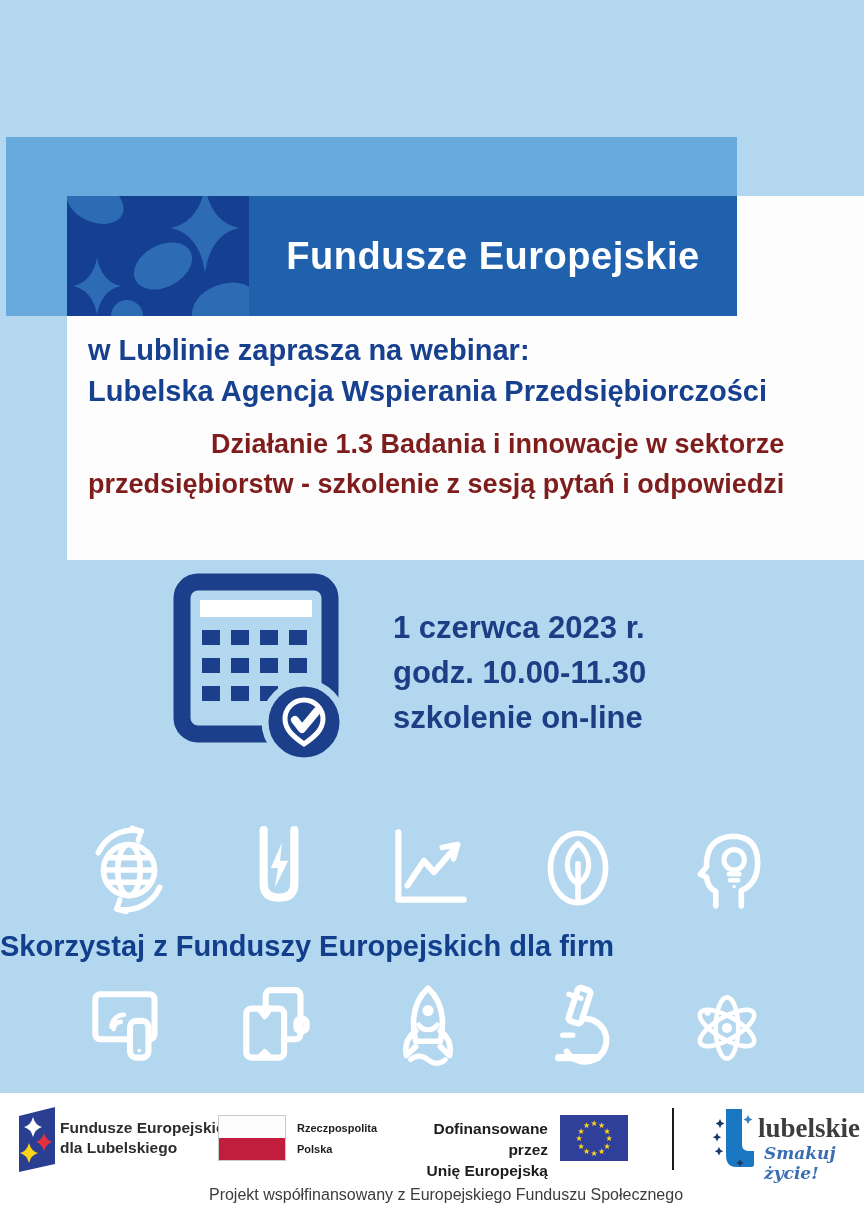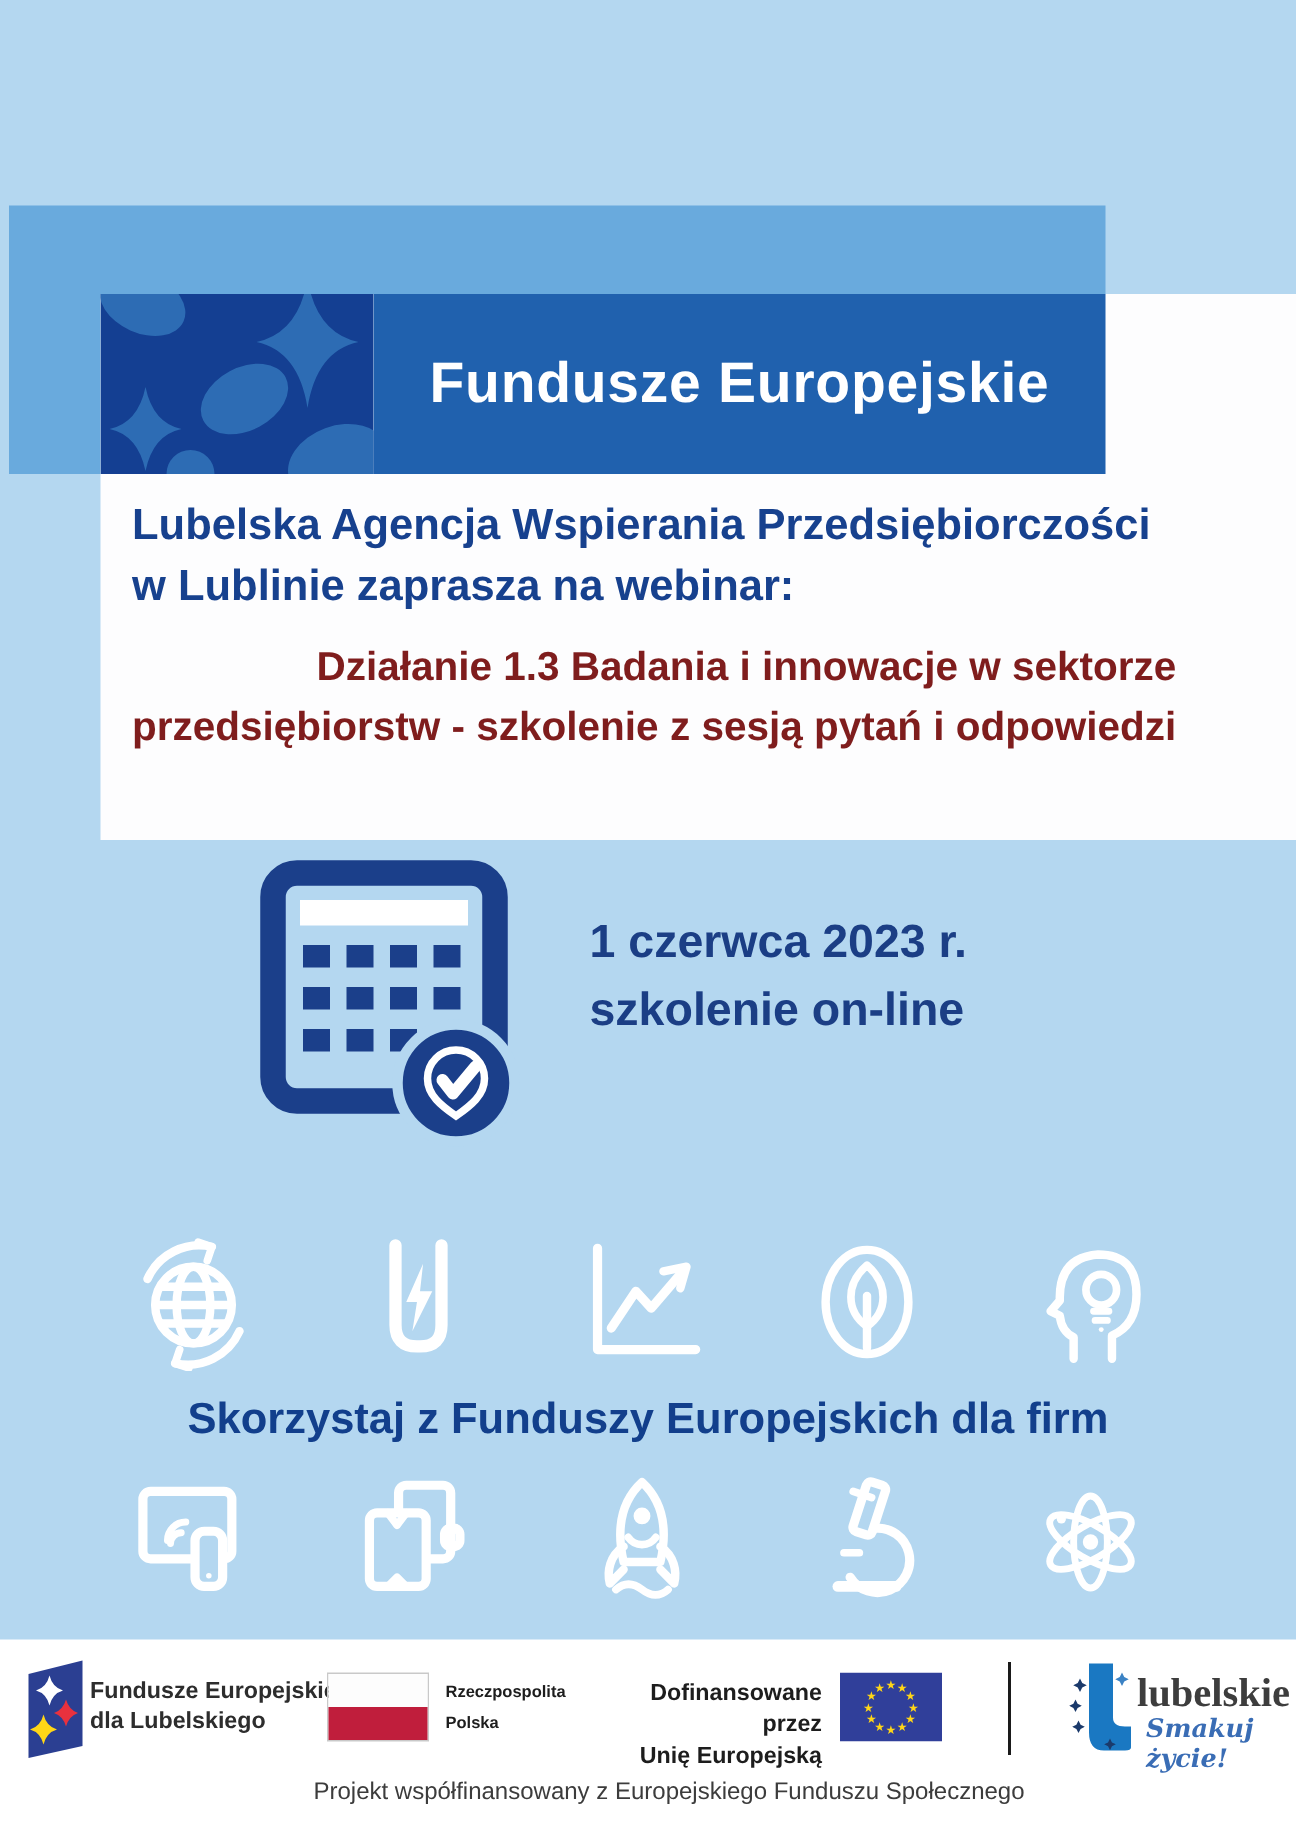--- a/index.html
+++ b/index.html
@@ -22,21 +22,21 @@
   .cal-icon{position:absolute;left:170px;top:570px;}
   .event-text{position:absolute;left:393px;top:605px;color:#1b3e85;font-size:31px;font-weight:700;line-height:45px;}
 
   
   .icon-row{position:absolute;left:83px;width:690px;display:flex;justify-content:space-between;}
   .row1{top:822px;}
   .row2{top:982px;}
   .icon{width:92px;height:92px;}
   .icon svg{width:92px;height:92px;stroke:#ffffff;fill:none;stroke-linecap:round;stroke-linejoin:round;}
 
-  .tagline{position:absolute;left:0;top:930px;width:864px;text-align:center;color:#123f8c;font-size:29px;font-weight:700;}
+  .tagline{position:absolute;left:0;top:930px;width:864px;text-align:left;color:#123f8c;font-size:29px;font-weight:700;}
 
   
   .footer{position:absolute;left:0;top:1093px;width:864px;height:129px;background:#ffffff;}
   .fe-flag{position:absolute;left:16px;top:12px;}
   .fe-text{position:absolute;left:60px;top:25px;color:#2d2d2d;font-size:15.5px;font-weight:600;line-height:20px;}
   .pl-flag{position:absolute;left:218px;top:22px;width:68px;height:46px;border:1px solid #c9c9c9;box-sizing:border-box;}
   .pl-flag .w{height:50%;background:#fdfdfd;}
   .pl-flag .r{height:50%;background:#c01e3c;}
   .pl-text{position:absolute;left:297px;top:25px;color:#1d1d1d;font-size:11px;font-weight:600;line-height:21px;}
   .eu-text{position:absolute;left:400px;top:25px;width:148px;text-align:right;color:#1d1d1d;font-size:15.5px;font-weight:700;line-height:21px;}
@@ -66,22 +66,22 @@
         <path d="M30 62 Q35 86 54 90 Q35 94 30 118 Q25 94 6 90 Q25 86 30 62 Z"></path>
         <path d="M138 -10 Q144 26 172 32 Q144 38 138 76 Q132 38 104 32 Q132 26 138 -10 Z"></path>
       </g>
     </svg>
     <div class="title-area">
       <span>Fundusze Europejskie</span>
     </div>
   </div>
 
   <div class="heading">
+    <div>w Lublinie zaprasza na webinar:</div>
     <div>Lubelska Agencja Wspierania Przedsiębiorczości</div>
-    <div>w Lublinie zaprasza na webinar:</div>
   </div>
   <div class="subheading">
     <div>Działanie 1.3 Badania i innowacje w sektorze</div>
     <div>przedsiębiorstw - szkolenie z sesją pytań i odpowiedzi</div>
   </div>
 
   <svg class="cal-icon" width="182" height="196" viewBox="0 0 182 196">
     <rect x="12" y="12" width="148" height="152" rx="16" fill="none" stroke="#1b3f8a" stroke-width="17"></rect>
     <rect x="30" y="30" width="112" height="17" fill="#ffffff"></rect>
     <g fill="#1b3f8a">
@@ -97,20 +97,21 @@
         <rect x="61" y="116" width="18" height="15"></rect>
         <rect x="90" y="116" width="18" height="15"></rect>
     </g>
     <circle cx="134" cy="152" r="39" fill="#1b3f8a" stroke="#b4d7f0" stroke-width="7"></circle>
     <path d="M134 130 a19 19 0 0 1 19 19 c0 11 -9 18 -19 25 c-10 -7 -19 -14 -19 -25 a19 19 0 0 1 19 -19 Z" fill="none" stroke="#ffffff" stroke-width="5"></path>
     <path d="M125 150 l7 9 l15 -18" fill="none" stroke="#ffffff" stroke-width="8" stroke-linecap="round" stroke-linejoin="round"></path>
   </svg>
 
   <div class="event-text">
     <div>1 czerwca 2023 r.</div>
+    <div>godz. 10.00-11.30</div>
     <div>szkolenie on-line</div>
   </div>
 
   <div class="icon-row row1">
     <span class="icon">
       <svg viewBox="0 0 90 90" stroke-width="5.5">
         <circle cx="45" cy="47" r="25"></circle>
         <ellipse cx="45" cy="47" rx="11" ry="25"></ellipse>
         <line x1="21" y1="47" x2="69" y2="47"></line>
         <path d="M24 35 H66 M24 59 H66"></path>

